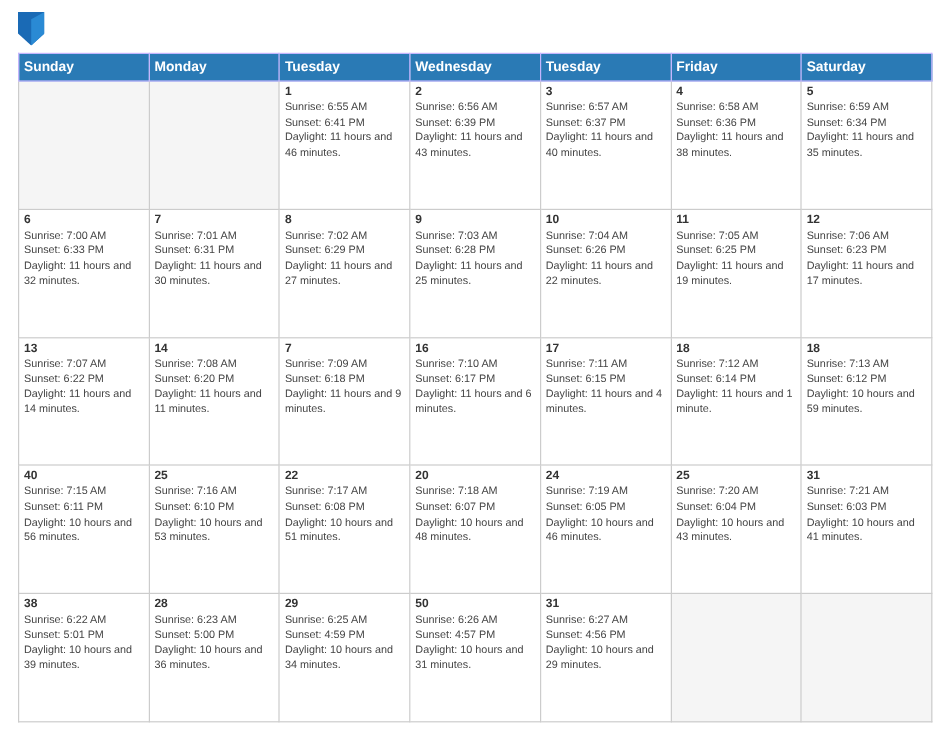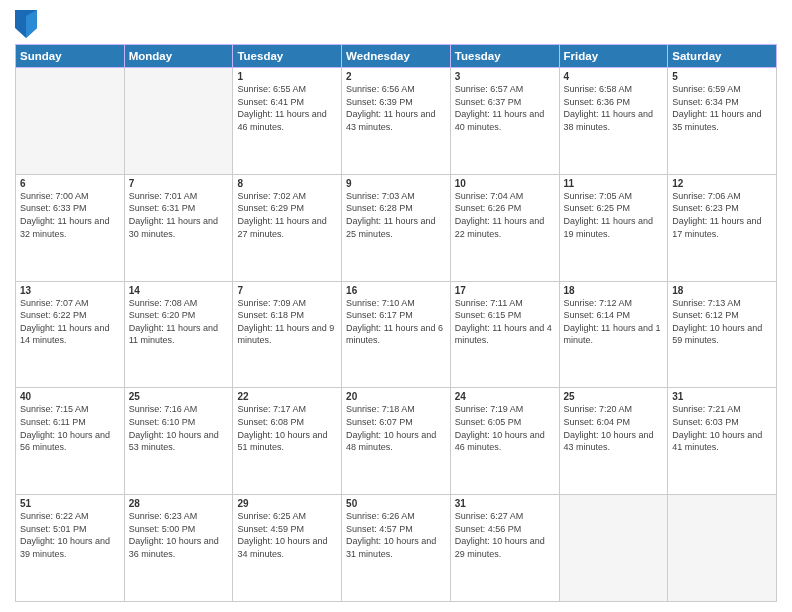--- a/index.html
+++ b/index.html
@@ -237,21 +237,21 @@
             <span class="day-num">25</span>
             <div class="day-info">Sunrise: 7:20 AM<br>Sunset: 6:04 PM<br>Daylight: 10 hours and 43 minutes.</div>
           </td>
           <td>
             <span class="day-num">31</span>
             <div class="day-info">Sunrise: 7:21 AM<br>Sunset: 6:03 PM<br>Daylight: 10 hours and 41 minutes.</div>
           </td>
         </tr>
         <tr>
           <td>
-            <span class="day-num">51</span>
+            <span class="day-num">38</span>
             <div class="day-info">Sunrise: 6:22 AM<br>Sunset: 5:01 PM<br>Daylight: 10 hours and 39 minutes.</div>
           </td>
           <td>
             <span class="day-num">28</span>
             <div class="day-info">Sunrise: 6:23 AM<br>Sunset: 5:00 PM<br>Daylight: 10 hours and 36 minutes.</div>
           </td>
           <td>
             <span class="day-num">29</span>
             <div class="day-info">Sunrise: 6:25 AM<br>Sunset: 4:59 PM<br>Daylight: 10 hours and 34 minutes.</div>
           </td>

